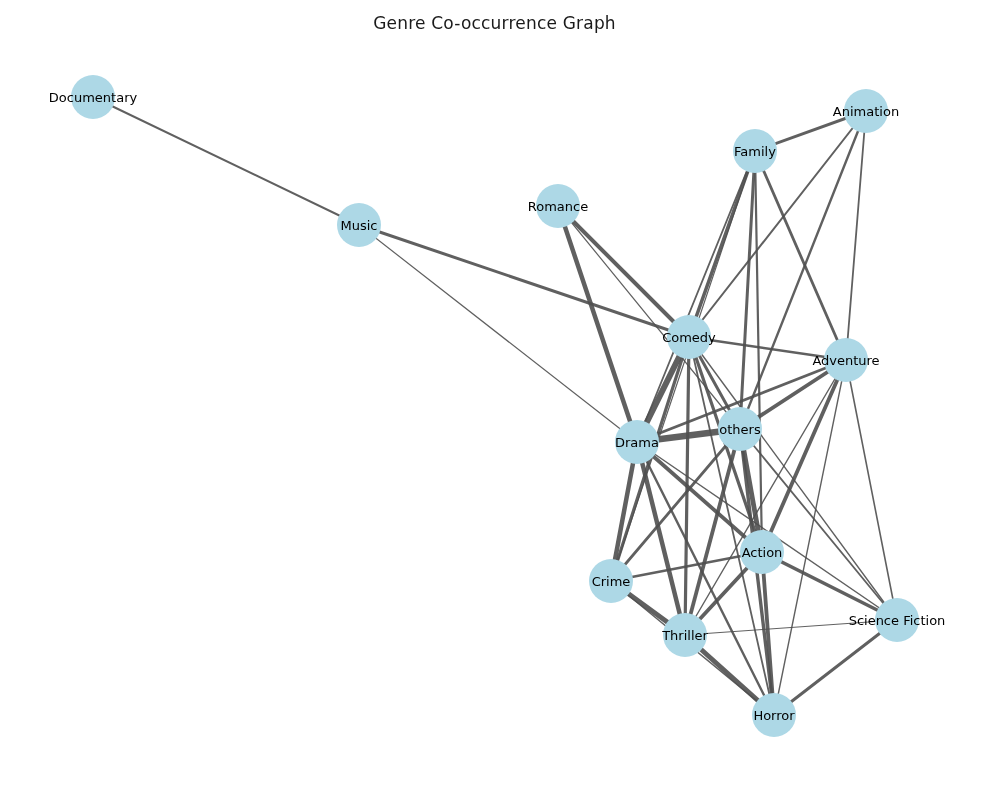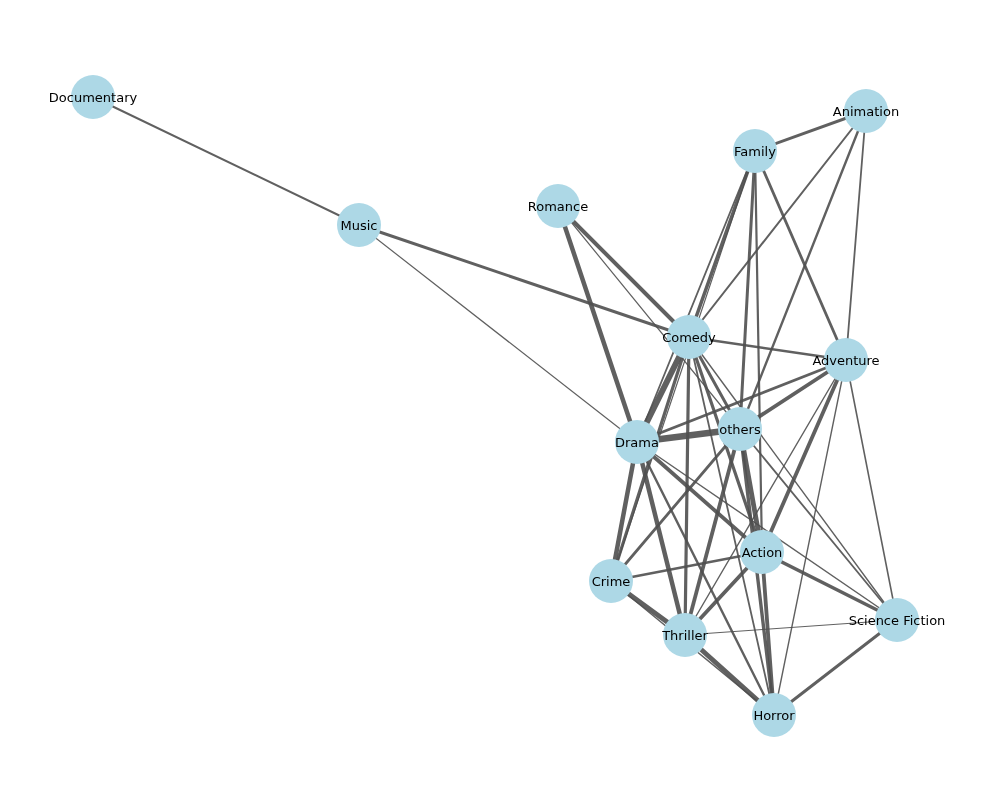--- a/index.html
+++ b/index.html
@@ -33,20 +33,21 @@
   svg.graph text {
     font-family: "DejaVu Sans", "Liberation Sans", sans-serif;
     font-size: 13px;
     fill: #000000;
   }
 </style>
 </head>
 <body>
 
 <div class="figure">
+  <div class="figure-title">Genre Co-occurrence Graph</div>
   <svg class="graph" id="graph-svg" width="989" height="790" viewBox="0 0 989 790">
       <line x1="93" y1="97" x2="359" y2="225" stroke="#4f4f4f" stroke-width="2" stroke-opacity="0.9" stroke-linecap="round"></line>
       <line x1="359" y1="225" x2="689" y2="337" stroke="#4f4f4f" stroke-width="3" stroke-opacity="0.9" stroke-linecap="round"></line>
       <line x1="359" y1="225" x2="637" y2="442" stroke="#4f4f4f" stroke-width="1.2" stroke-opacity="0.9" stroke-linecap="round"></line>
       <line x1="558" y1="206" x2="689" y2="337" stroke="#4f4f4f" stroke-width="4" stroke-opacity="0.9" stroke-linecap="round"></line>
       <line x1="558" y1="206" x2="637" y2="442" stroke="#4f4f4f" stroke-width="4.5" stroke-opacity="0.9" stroke-linecap="round"></line>
       <line x1="558" y1="206" x2="740" y2="429" stroke="#4f4f4f" stroke-width="1.2" stroke-opacity="0.9" stroke-linecap="round"></line>
       <line x1="755" y1="151" x2="866" y2="111" stroke="#4f4f4f" stroke-width="3" stroke-opacity="0.9" stroke-linecap="round"></line>
       <line x1="755" y1="151" x2="689" y2="337" stroke="#4f4f4f" stroke-width="3.5" stroke-opacity="0.9" stroke-linecap="round"></line>
       <line x1="755" y1="151" x2="637" y2="442" stroke="#4f4f4f" stroke-width="1.8" stroke-opacity="0.9" stroke-linecap="round"></line>

